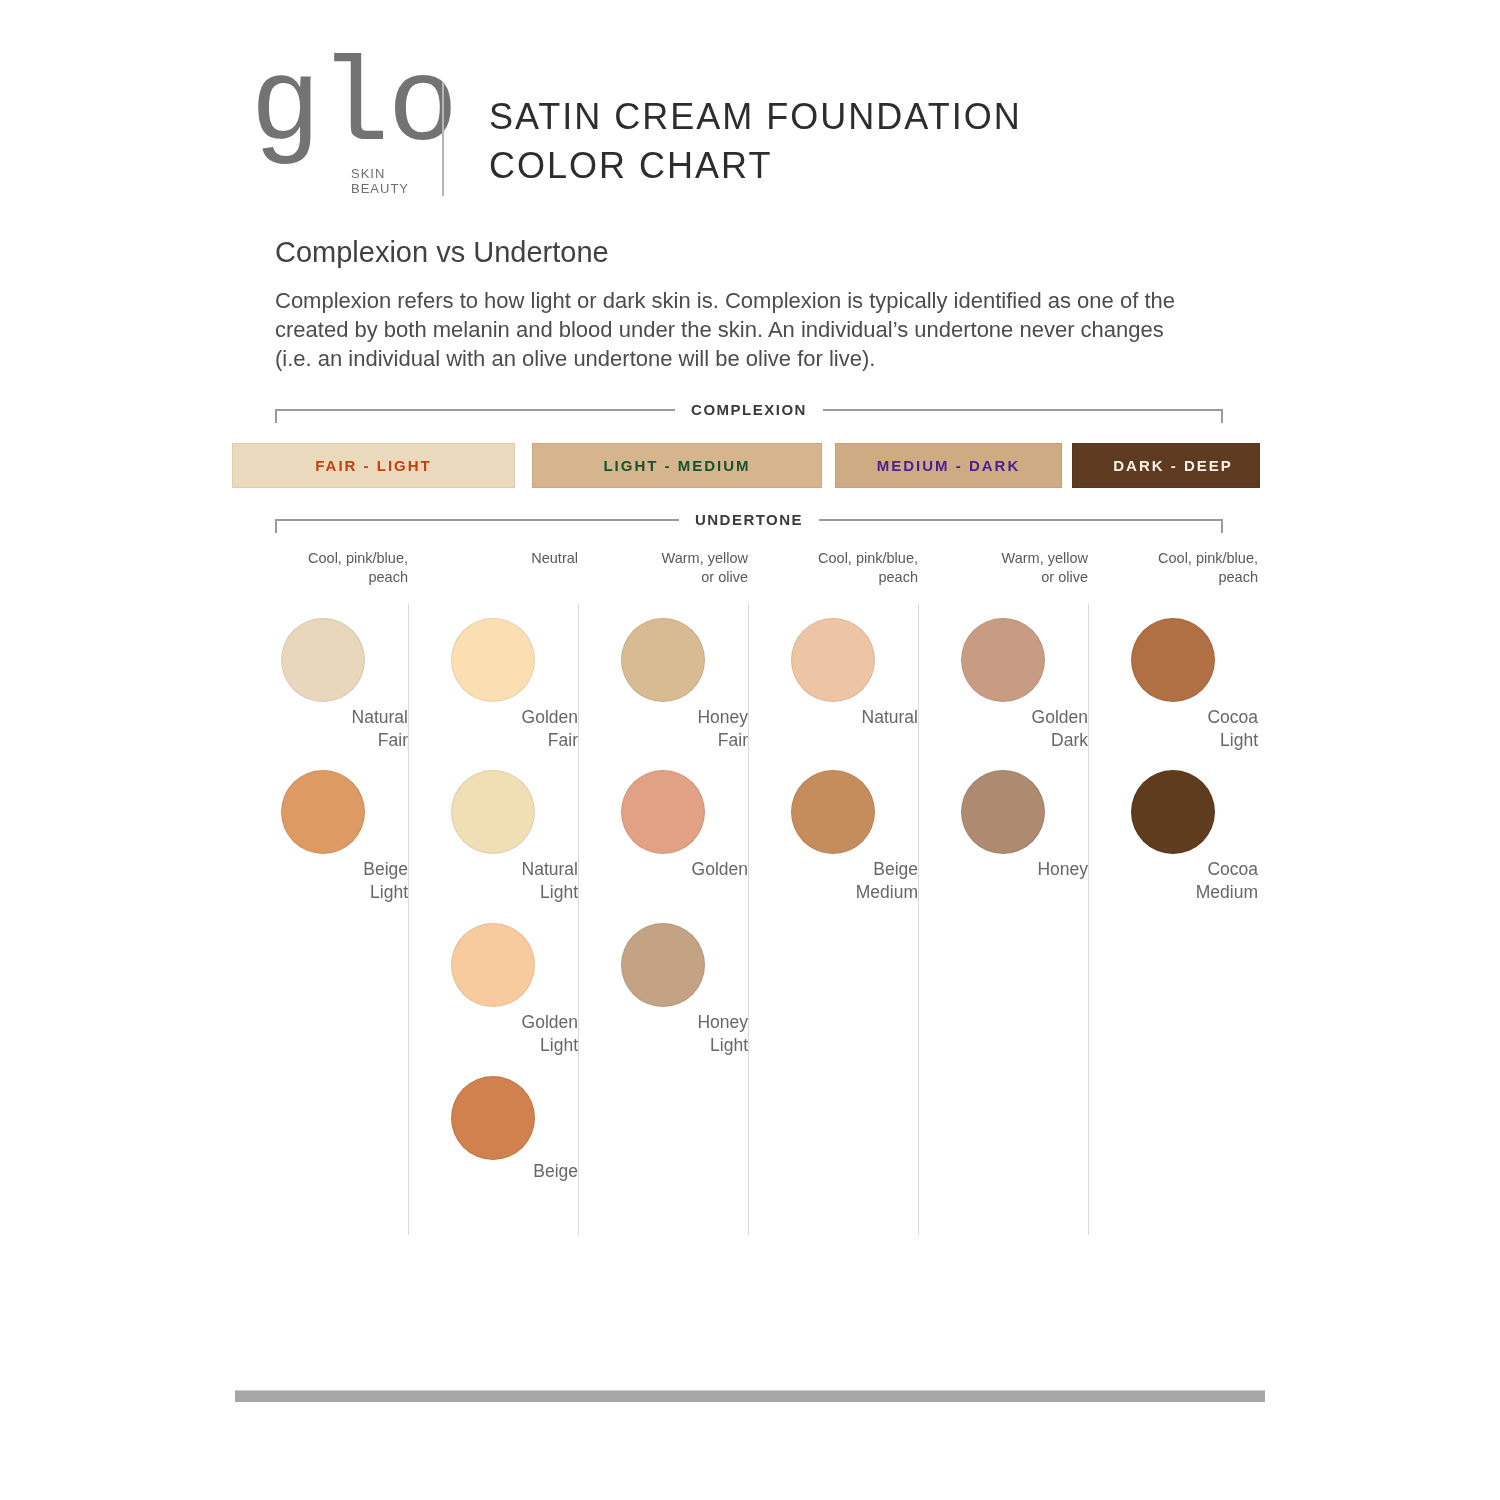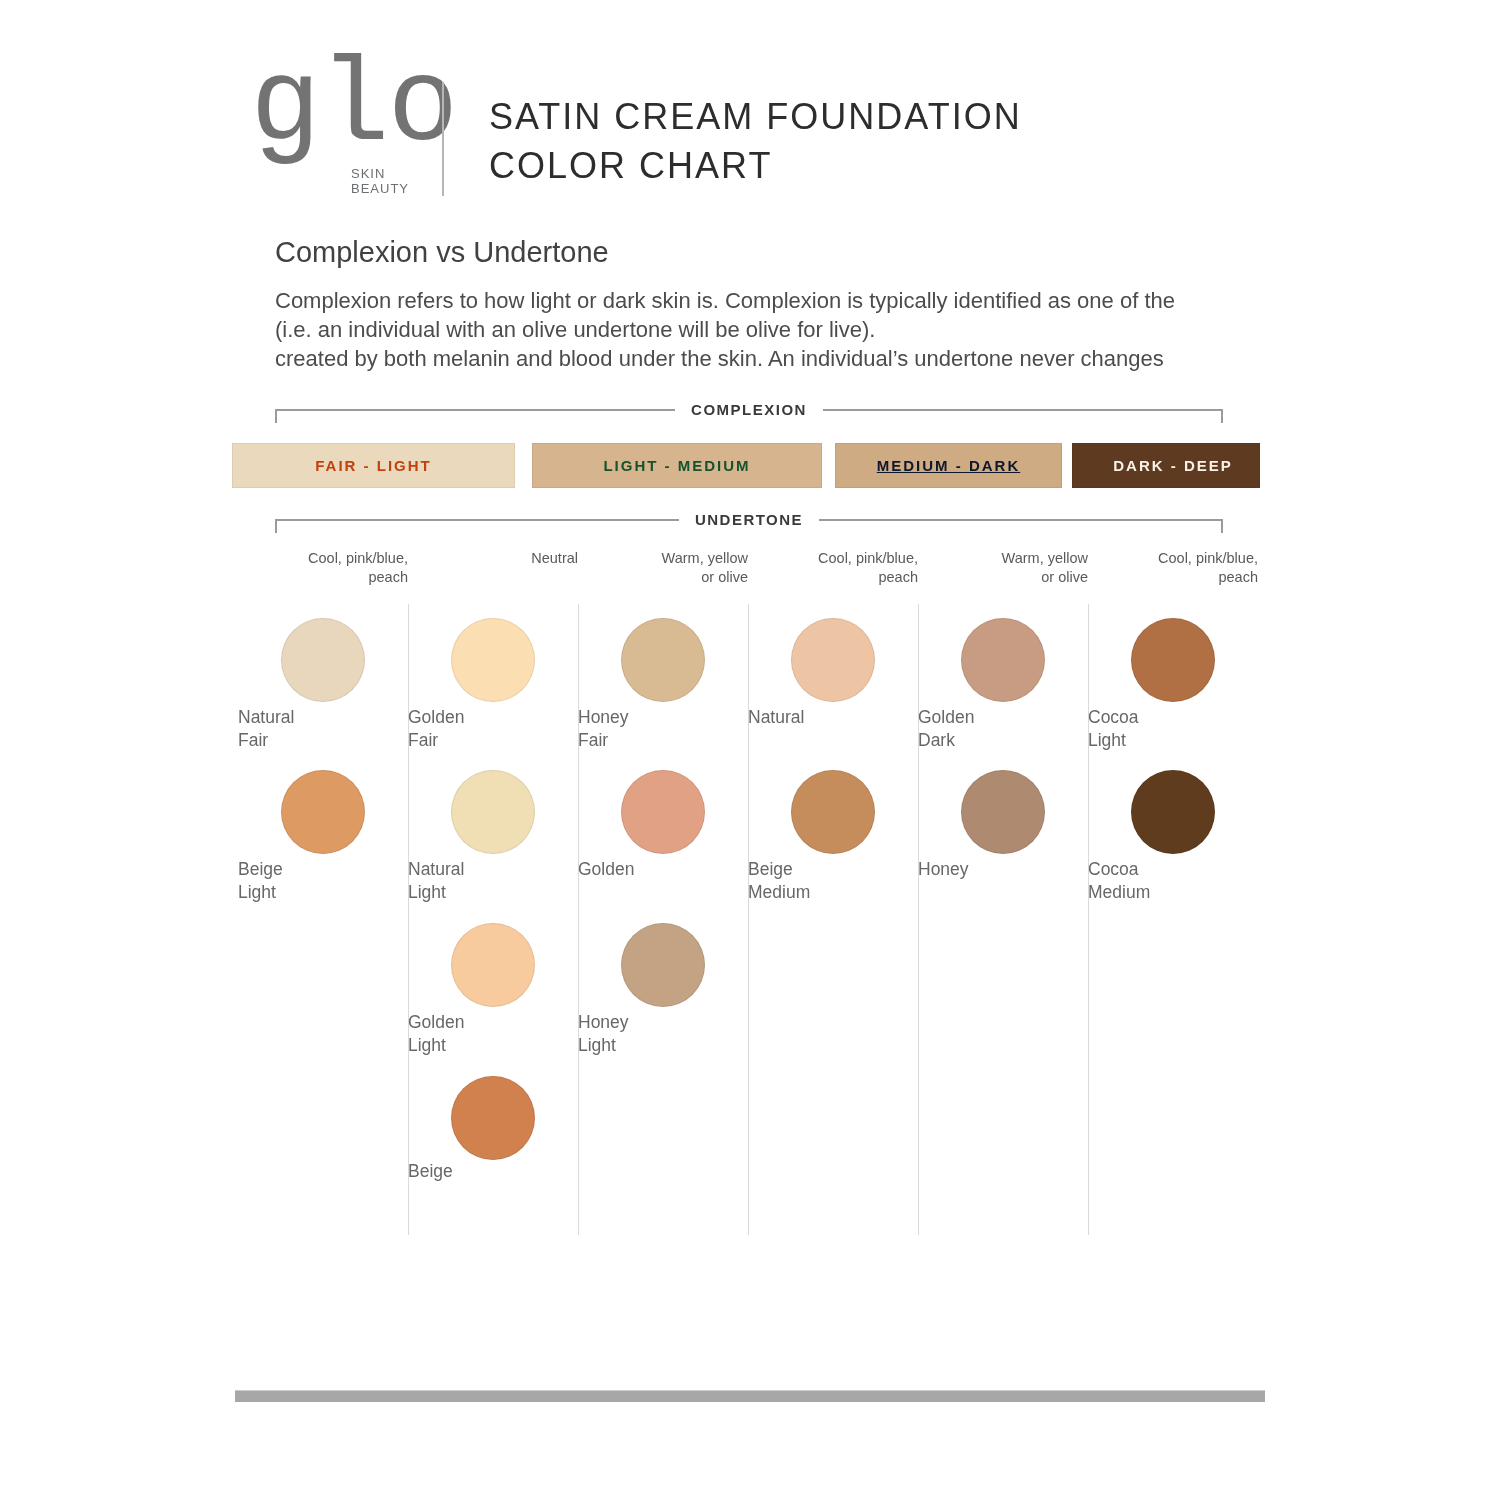--- a/index.html
+++ b/index.html
@@ -73,21 +73,21 @@
     color:#5a5a5a;white-space:pre-line;
   }
   .vdiv{
     position:absolute;top:604px;width:1px;height:631px;background:#dadada;
   }
   .sw{
     position:absolute;width:84px;height:84px;border-radius:50%;
     box-sizing:border-box;border:1px solid rgba(0,0,0,0.08);
   }
   .swl{
-    position:absolute;width:170px;text-align:left;
+    position:absolute;width:170px;text-align:right;
     font-size:17.5px;line-height:23px;color:#676767;white-space:pre-line;
   }
   
   .cx0{left:281px;} .cx1{left:451px;} .cx2{left:621px;}
   .cx3{left:791px;} .cx4{left:961px;} .cx5{left:1131px;}
   .lx0{left:238px;} .lx1{left:408px;} .lx2{left:578px;}
   .lx3{left:748px;} .lx4{left:918px;} .lx5{left:1088px;}
   
   .cr0{top:618px;} .cr1{top:770px;} .cr2{top:923px;} .cr3{top:1076px;}
   .lr0{top:706px;} .lr1{top:858px;} .lr2{top:1011px;} .lr3{top:1160px;}
@@ -110,37 +110,37 @@
 BEAUTY</div>
   <div class="logo-divider"></div>
   <div class="title">
     <div>SATIN CREAM FOUNDATION</div>
     <div>COLOR CHART</div>
   </div>
 
   <div class="intro-heading">Complexion vs Undertone</div>
   <div class="intro-body">
     <div>Complexion refers to how light or dark skin is. Complexion is typically identified as one of the</div>
+    <div>created by both melanin and blood under the skin. An individual’s undertone never changes</div>
     <div>(i.e. an individual with an olive undertone will be olive for live).</div>
-    <div>created by both melanin and blood under the skin. An individual’s undertone never changes</div>
   </div>
 
   <div class="bracket bracket-complexion">
     <div class="b-seg b-left"></div>
     <div class="b-label">COMPLEXION</div>
     <div class="b-seg b-right"></div>
   </div>
 
   <div class="cbar bar0" style="background: rgb(235, 217, 189); color: #c2410c;">
     <span>FAIR - LIGHT</span>
   </div>
   <div class="cbar bar1" style="background: rgb(214, 180, 142); color: #14532d;">
     <span>LIGHT - MEDIUM</span>
   </div>
-  <div class="cbar bar2" style="background: rgb(207, 171, 132); color: #0f172a; text-decoration: underline;">
+  <div class="cbar bar2" style="background: rgb(207, 171, 132); color: #4c1d95;">
     <span>MEDIUM - DARK</span>
   </div>
   <div class="cbar bar3" style="background: rgb(94, 59, 32); color: rgb(248, 242, 232); padding-left: 14px;">
     <span>DARK - DEEP</span>
   </div>
 
   <div class="bracket bracket-undertone">
     <div class="b-seg b-left"></div>
     <div class="b-label">UNDERTONE</div>
     <div class="b-seg b-right"></div>

